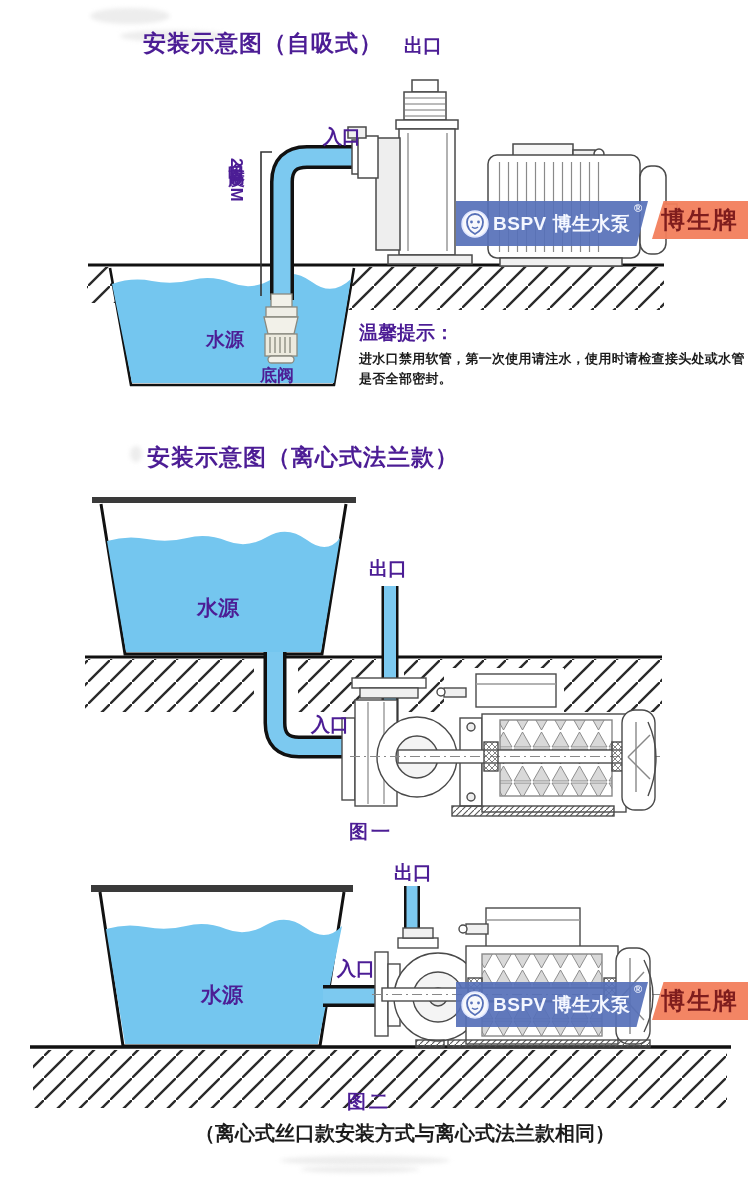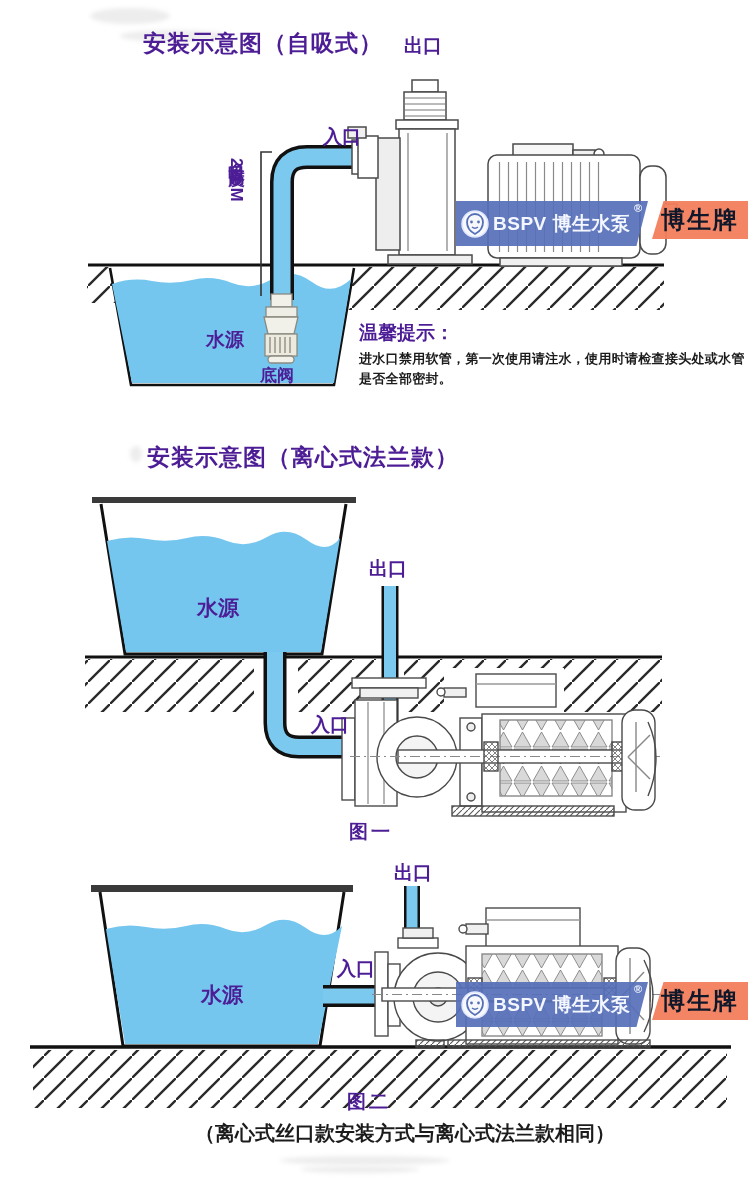--- a/index.html
+++ b/index.html
@@ -17,21 +17,21 @@
         text-align:center;color:#1b1b1b;}
   .diagram{position:absolute;left:0;top:0;}
   
   .badge{position:absolute;left:456px;width:292px;height:38px;display:flex;}
   .badge-blue{position:relative;width:192px;height:45px;background:rgba(86,112,184,0.92);
               clip-path:polygon(0 0,100% 0,94% 100%,0 100%);display:flex;align-items:center;}
   .badge-red{position:relative;width:96px;height:38px;margin-left:4px;background:rgba(242,126,92,0.95);
              clip-path:polygon(12% 0,100% 0,100% 100%,0 100%);display:flex;align-items:center;justify-content:center;}
   .badge-brand{font-size:19px;font-weight:bold;color:#f4f7ff;letter-spacing:0.5px;margin-left:3px;}
   .badge-reg{position:absolute;right:6px;top:1px;font-size:11px;color:#f4f7ff;font-weight:bold;}
-  .badge-label{font-size:24px;font-weight:bold;color:#0f172a;letter-spacing:2px;}
+  .badge-label{font-size:24px;font-weight:bold;color:#7f1d1d;letter-spacing:2px;}
   .artifact{position:absolute;background:#ededed;border-radius:50%;filter:blur(2px);}
 </style>
 </head>
 <body>
 
 <div class="page">
 
   <div class="artifact" style="left:90px;top:8px;width:80px;height:16px;"></div>
   <div class="artifact" style="left:120px;top:30px;width:110px;height:12px;"></div>
   <div class="artifact" style="left:130px;top:446px;width:12px;height:16px;"></div>

